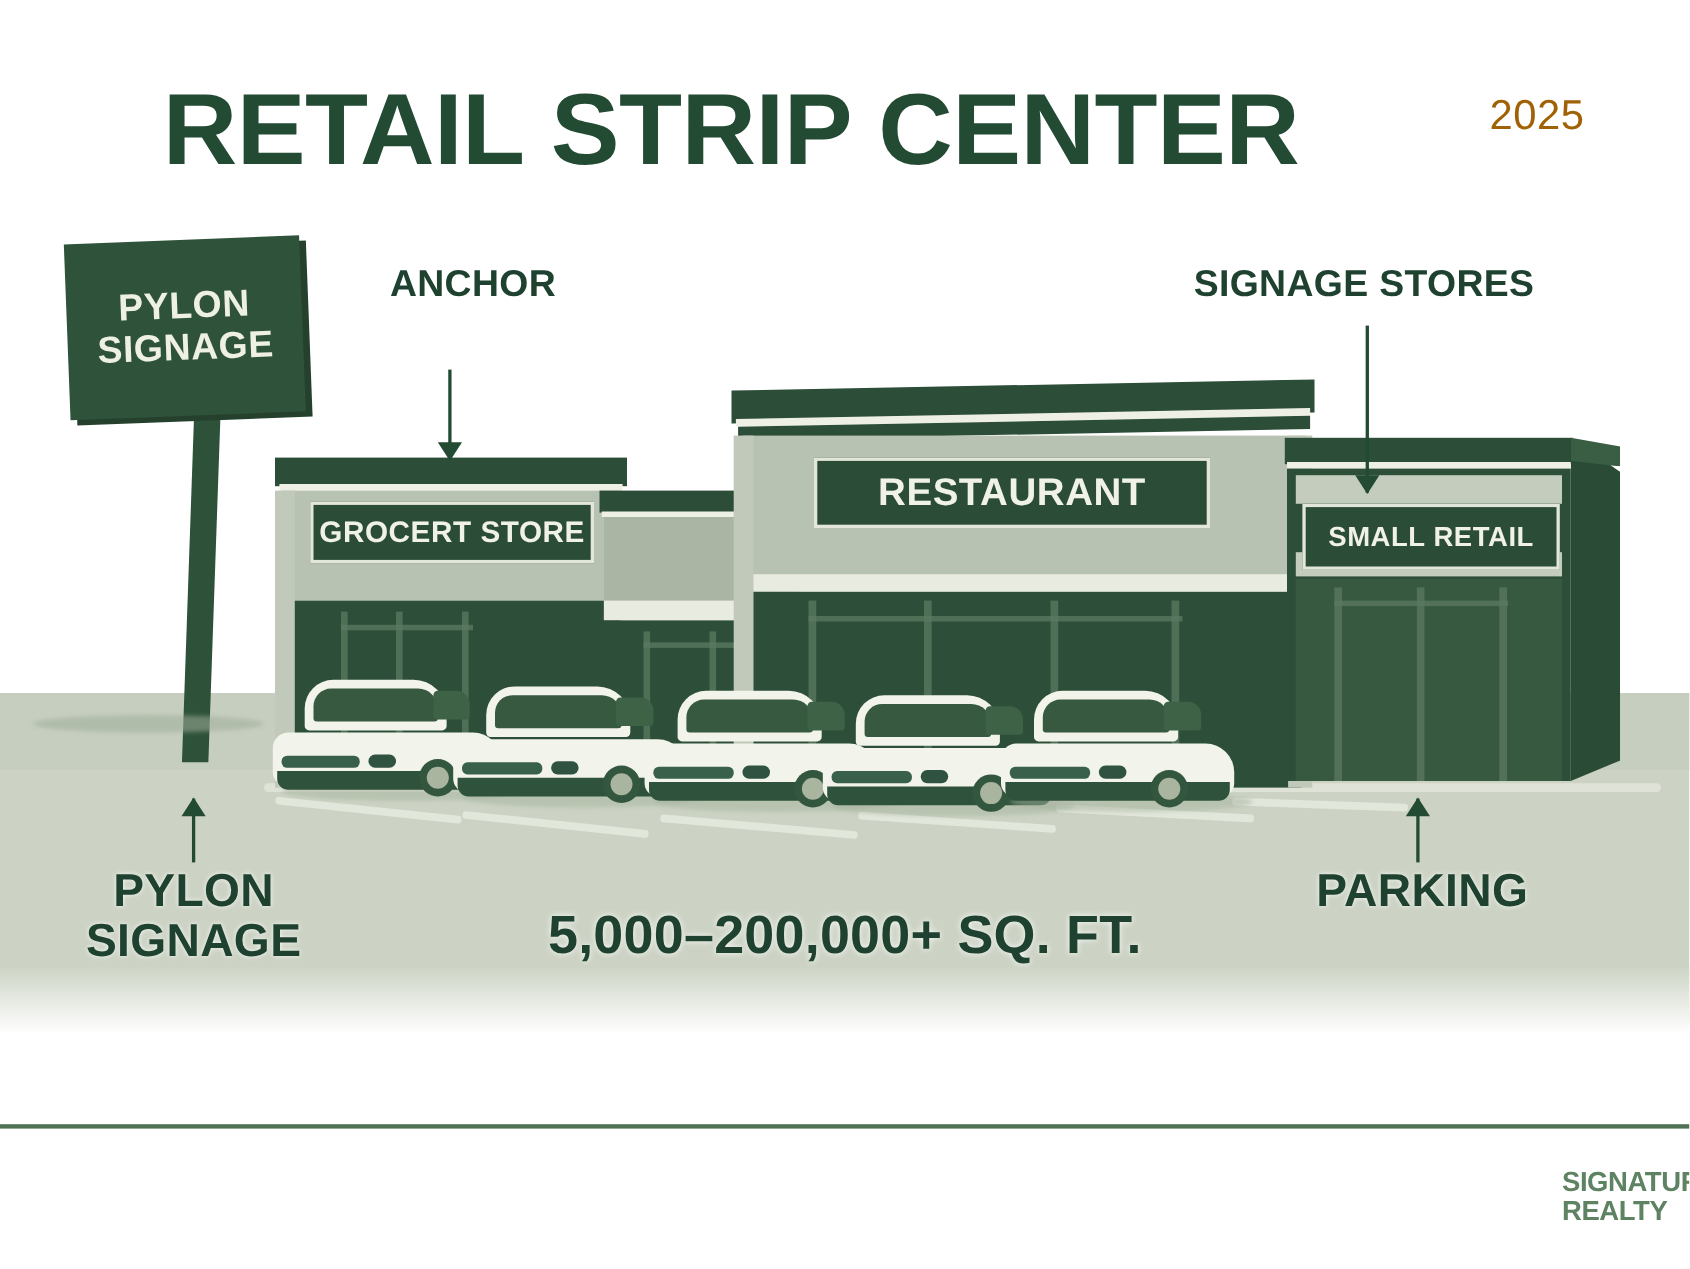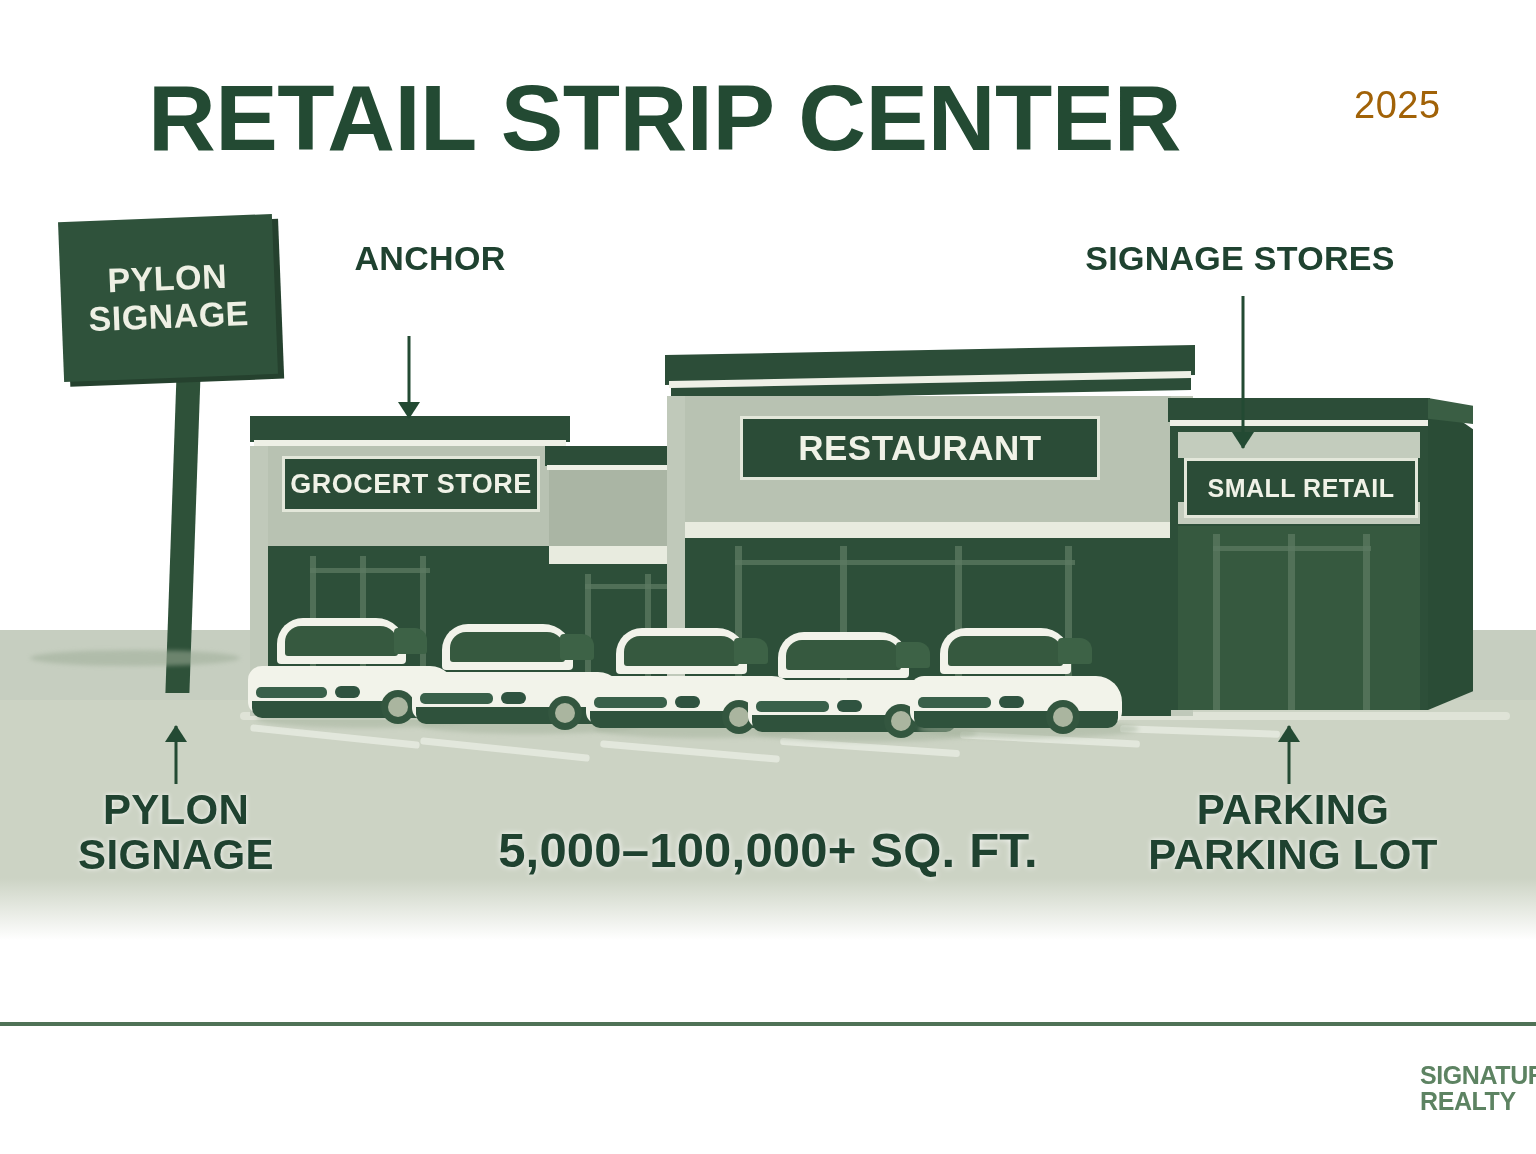--- a/index.html
+++ b/index.html
@@ -481,26 +481,25 @@
       <div>PYLON</div>
       <div>SIGNAGE</div>
     </div>
 
     <div class="arrow" style="left:1278px; top:538px; width:22px; height:58px;">
       <div class="shaft"></div>
       <div class="head-up"></div>
     </div>
     <div class="callout bottom" style="left:1128px; top:600px; width:330px;">
       <div>PARKING</div>
-      <div>PARKING LOT</div>
     </div>
 
   </div>
 
-  <div id="sqft-label">5,000–100,000+ SQ. FT.</div>
+  <div id="sqft-label">5,000–200,000+ SQ. FT.</div>
 
   <div id="footer-rule"></div>
   <div id="footer-logo">
     <div>SIGNATURE</div>
     <div>REALTY</div>
   </div>
 
 </div>
 
 </body></html>

